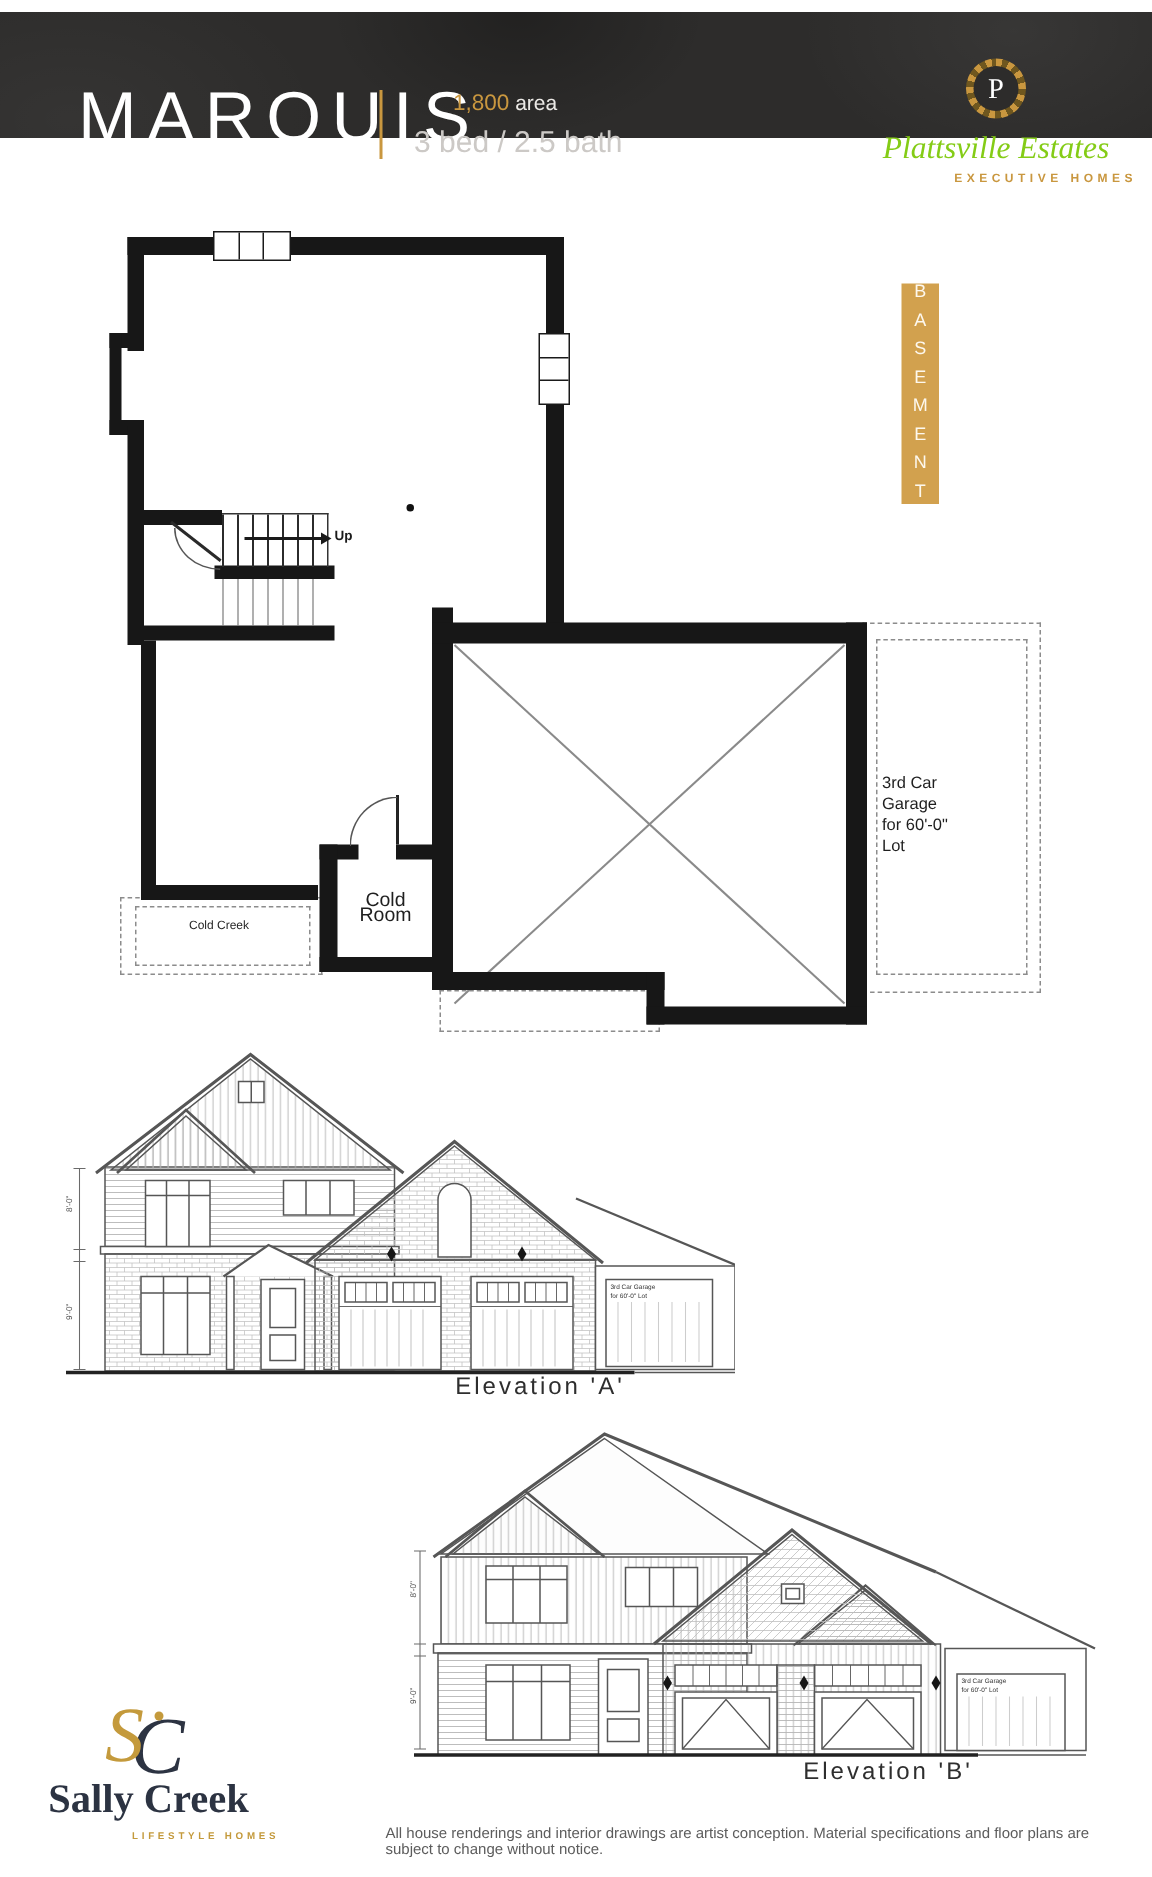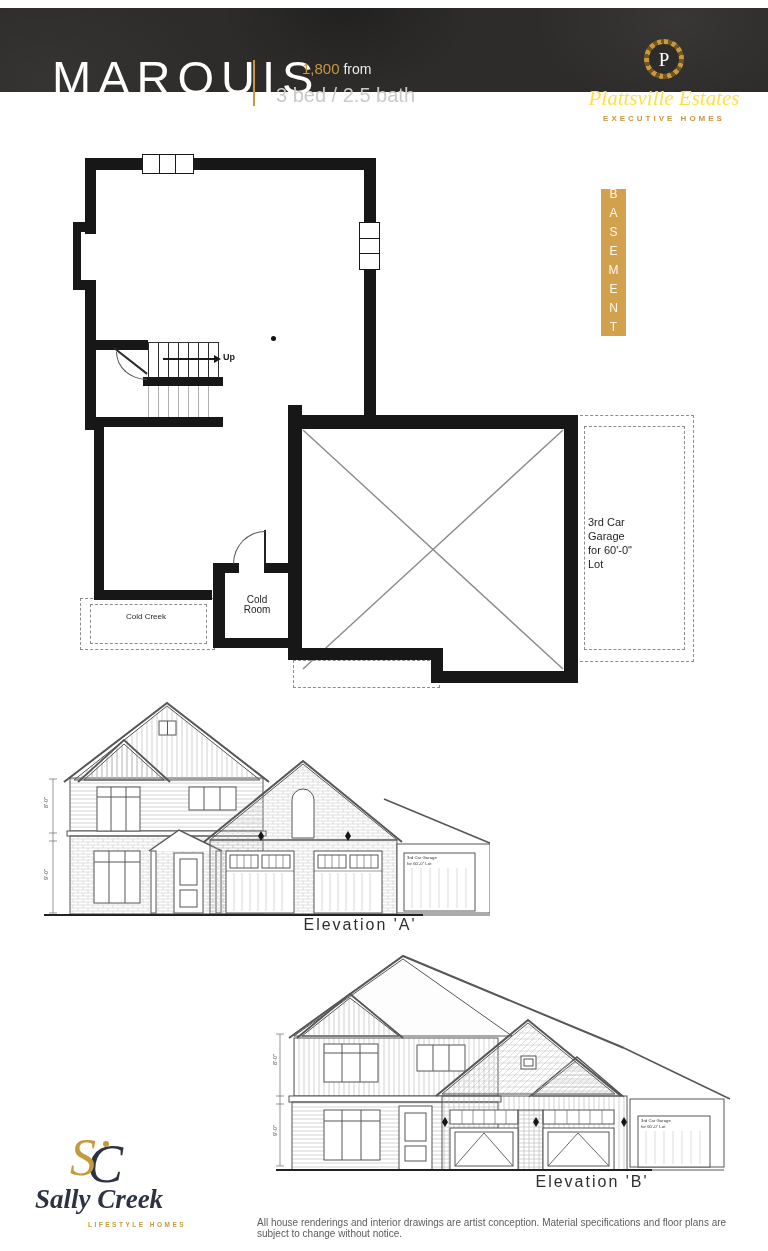--- a/index.html
+++ b/index.html
@@ -16,22 +16,22 @@
   .hdr-div{position:absolute;left:253px;top:52px;width:2px;height:46px;background:#c9973f;}
   .area-line{position:absolute;left:276px;top:52px;font-size:14px;color:#eceae7;}
   .area-val{color:#c9973f;font-weight:normal;font-size:15px;margin-left:26px;}
   .bedbath{position:absolute;left:276px;top:76px;font-size:20px;color:#ccc9c6;}
   .ring{position:absolute;left:644px;top:31px;width:40px;height:40px;border-radius:50%;
         background:repeating-conic-gradient(#c9973f 0 13deg,#6f571f 13deg 26deg);}
   .ring::after{content:"";position:absolute;inset:5px;border-radius:50%;background:#2d2c2b;}
   .ring-p{position:absolute;left:644px;top:31px;width:40px;height:40px;line-height:41px;text-align:center;
         font-family:"Liberation Serif",serif;font-size:19px;color:#fff;z-index:2;}
   .builder-name{position:absolute;left:570px;top:78px;width:188px;text-align:center;
-        font-family:"Liberation Serif",serif;font-style:italic;font-size:21px;color:#fde047;}
-  .builder-tag{position:absolute;left:570px;top:106px;width:188px;text-align:center;
+        font-family:"Liberation Serif",serif;font-style:italic;font-size:21px;color:#84cc16;}
+  .builder-tag{position:absolute;left:570px;top:106px;width:188px;text-align:right;
         font-size:8px;letter-spacing:3px;color:#c9973f;font-weight:bold;}
 
   
   .tag{position:absolute;left:601px;top:189px;width:25px;height:147px;background:#d2a14e;
        display:flex;align-items:center;justify-content:center;
        writing-mode:vertical-rl;text-orientation:upright;letter-spacing:5px;
        font-size:12px;color:#fdf8ee;}
 
   
   .plan{position:absolute;left:0;top:140px;width:649px;height:560px;}
@@ -64,34 +64,34 @@
   .elev{position:absolute;}
   .elev-label{position:absolute;font-size:16px;letter-spacing:2px;color:#2e2e2e;text-align:center;}
 
   
   .mono-s{position:absolute;left:70px;top:1128px;font-family:"Liberation Serif",serif;font-style:italic;
       font-size:52px;color:#c49a3c;z-index:2;}
   .mono-c{position:absolute;left:87px;top:1133px;font-family:"Liberation Serif",serif;font-style:italic;
       font-size:54px;color:#2c3342;z-index:1;}
   .mono-dot{position:absolute;left:103px;top:1141px;width:6px;height:6px;border-radius:50%;background:#c49a3c;z-index:3;}
   .brand-name{position:absolute;left:24px;top:1184px;width:150px;text-align:center;
-      font-family:"Liberation Serif",serif;font-style:italic;font-weight:bold;font-size:27px;color:#2c3342;}
+      font-family:"Liberation Serif",serif;font-weight:bold;font-size:27px;color:#2c3342;}
   .brand-tag{position:absolute;left:88px;top:1221px;font-size:6.5px;letter-spacing:2.5px;color:#c49a3c;font-weight:bold;}
   .disclaimer{position:absolute;left:257px;top:1218px;width:480px;text-align:left;
       font-size:10px;line-height:10.5px;color:#5c5c5c;}
 </style>
 </head>
 <body>
 
 <div class="page">
 
   <div class="hdr">
     <div class="model">MARQUIS</div>
     <div class="hdr-div"></div>
-    <div class="area-line"><span class="area-val">1,800</span><span> from</span></div>
+    <div class="area-line"><span class="area-val">1,800</span><span> area</span></div>
     <div class="bedbath">3 bed / 2.5 bath</div>
     <div class="ring"></div>
     <div class="ring-p">P</div>
     <div class="builder-name">Plattsville Estates</div>
     <div class="builder-tag">EXECUTIVE HOMES</div>
   </div>
 
   <div class="tag">BASEMENT</div>
 
   <div class="plan">
@@ -140,21 +140,21 @@
     <div class="dash" style="left:575px;top:275px;width:117px;height:245px"></div>
     <div class="dash" style="left:584px;top:286px;width:99px;height:222px"></div>
     <div class="dash" style="left:293px;top:520px;width:145px;height:26px"></div>
 
     <svg style="position:absolute;inset:0;z-index:1" width="768" height="560">
       <line x1="303" y1="290" x2="563" y2="529" stroke="#8a8a8a" stroke-width="1.4"></line>
       <line x1="563" y1="290" x2="303" y2="529" stroke="#8a8a8a" stroke-width="1.4"></line>
     </svg>
 
     <div class="plan-label" style="left:106px;top:472px;width:80px;text-align:center;font-size:8px">Cold Creek</div>
-    <div class="plan-label" style="left:232px;top:455px;width:50px;text-align:center;font-size:10px;line-height:10px">
+    <div class="plan-label" style="left:232px;top:455px;width:50px;text-align:center;font-size:13px;line-height:10px">
       <div>Cold</div>
       <div>Room</div>
     </div>
     <div class="plan-label" style="left:588px;top:375px;font-size:11px;line-height:14px">
       <div>3rd Car Garage</div>
       <div>for 60'-0" Lot</div>
     </div>
   </div>
 
   <svg class="elev" style="left:40px;top:700px" width="450" height="240" viewBox="0 0 450 240">

